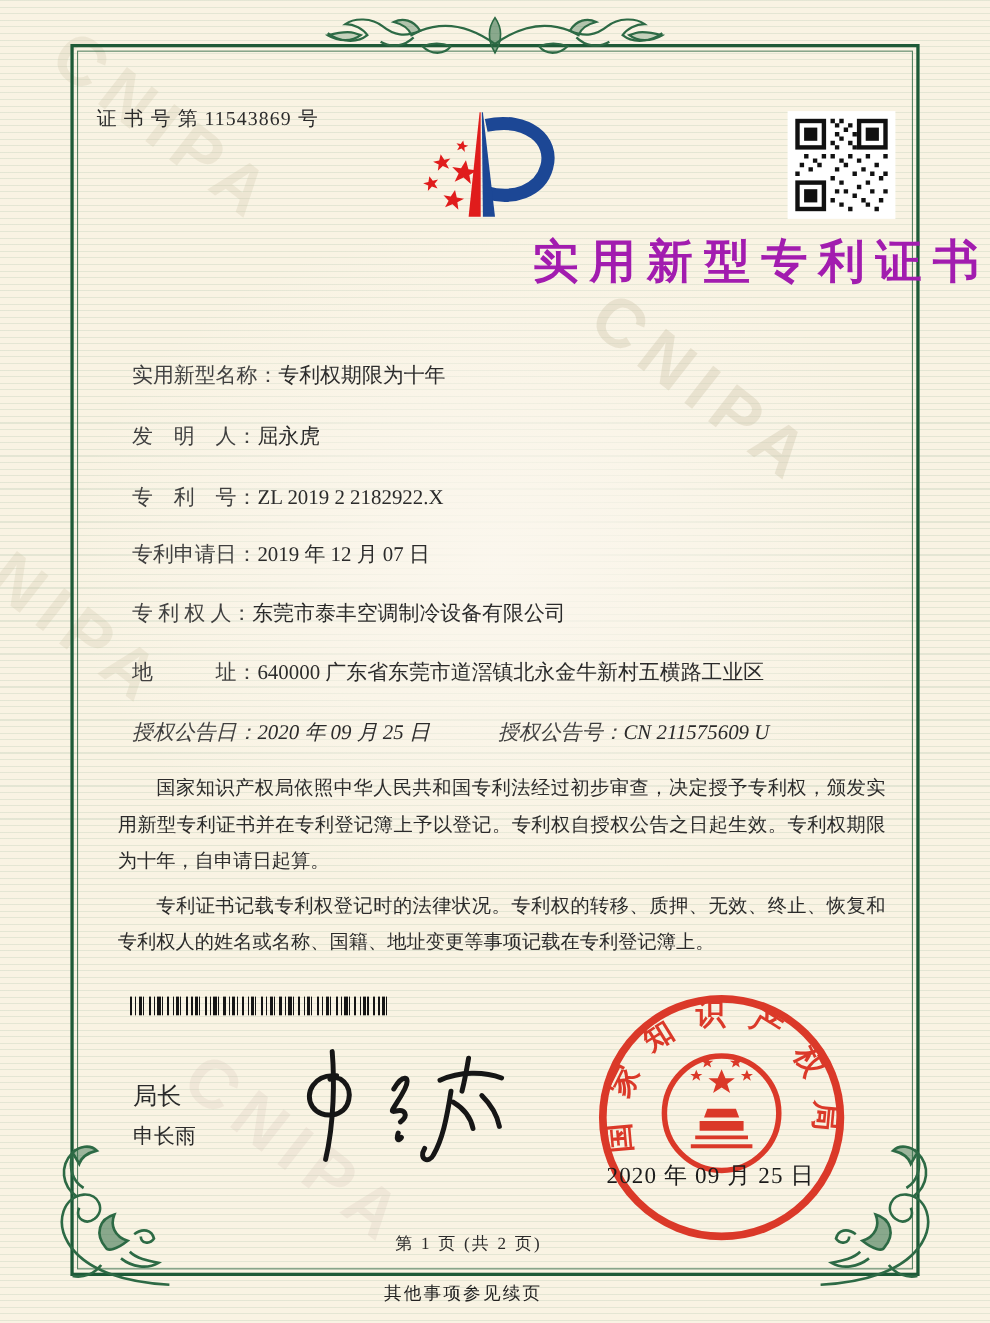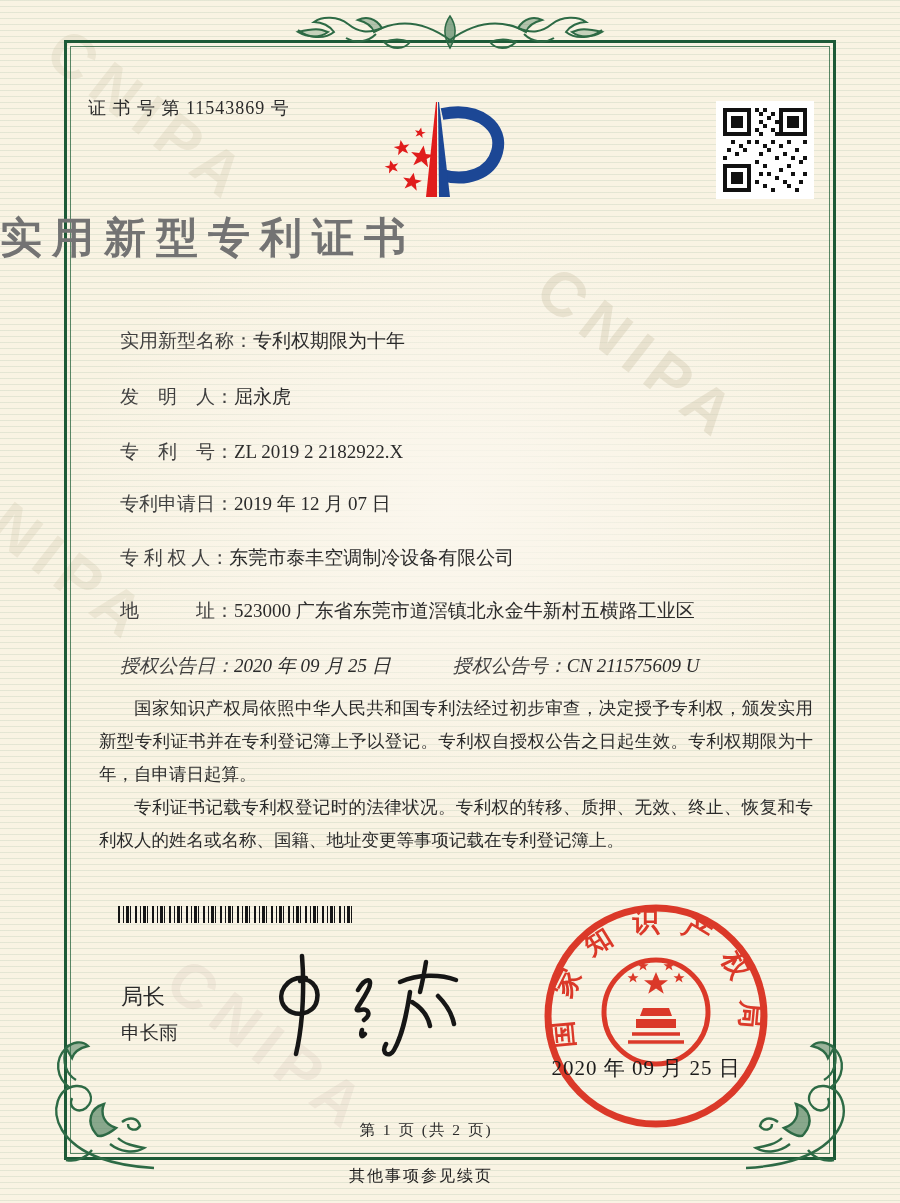--- a/index.html
+++ b/index.html
@@ -30,32 +30,32 @@
   }
   .frame-inner{
     position:absolute;inset:3px;border:1px solid rgba(34,96,58,0.75);
   }
   .ornament{position:absolute;z-index:4;pointer-events:none;}
   .content{position:absolute;inset:0;z-index:5;}
   .cert-number{position:absolute;left:88px;top:96px;font-size:18px;letter-spacing:1px;}
   .logo{position:absolute;left:376px;top:100px;}
   .qr{position:absolute;left:716px;top:101px;background:#ffffff;padding:3px;}
   .doc-title{
-    position:absolute;left:0;top:210px;width:900px;text-align:left;
-    font-size:42px;font-weight:bold;letter-spacing:10px;color:#737373;
+    position:absolute;left:0;top:210px;width:900px;text-align:right;
+    font-size:42px;font-weight:bold;letter-spacing:10px;color:#a21caf;
   }
   .field-row{position:absolute;left:120px;font-size:19px;white-space:nowrap;}
   .field-label{color:#404040;}
   .field-value{color:#2b2b2b;}
   .field-second{margin-left:62px;}
   .legal{
     position:absolute;left:99px;top:692px;width:714px;
     font-size:17.5px;line-height:33px;text-align:justify;
   }
-  .legal p{margin:0;text-indent:2em;}
+  .legal p{margin:8px;text-indent:2em;}
   .barcode{
     position:absolute;left:118px;top:906px;width:237px;height:17px;
     background:repeating-linear-gradient(90deg,
       #151515 0 2px, rgba(0,0,0,0) 2px 5px,
       #151515 5px 6px, rgba(0,0,0,0) 6px 8px,
       #151515 8px 11px, rgba(0,0,0,0) 11px 12px,
       #151515 12px 13px, rgba(0,0,0,0) 13px 17px);
   }
   .signer-title{position:absolute;left:121px;top:982px;font-size:22px;}
   .signer-name{position:absolute;left:121px;top:1020px;font-size:19px;}
@@ -182,21 +182,21 @@
     <div class="field-row" style="top:439px;">
       <span class="field-label">专　利　号：</span><span class="field-value">ZL 2019 2 2182922.X</span>
     </div>
     <div class="field-row" style="top:491px;">
       <span class="field-label">专利申请日：</span><span class="field-value">2019 年 12 月 07 日</span>
     </div>
     <div class="field-row" style="top:545px;">
       <span class="field-label">专 利 权 人：</span><span class="field-value">东莞市泰丰空调制冷设备有限公司</span>
     </div>
     <div class="field-row" style="top:598px;">
-      <span class="field-label">地　　　址：</span><span class="field-value">523000 广东省东莞市道滘镇北永金牛新村五横路工业区</span>
+      <span class="field-label">地　　　址：</span><span class="field-value">640000 广东省东莞市道滘镇北永金牛新村五横路工业区</span>
     </div>
     <div class="field-row" style="top:653px;font-style:italic;">
       <span class="field-label">授权公告日：</span><span class="field-value">2020 年 09 月 25 日</span><span class="field-second"><span class="field-label">授权公告号：</span><span class="field-value">CN 211575609 U</span></span>
     </div>
 
     <div class="legal">
       <p>国家知识产权局依照中华人民共和国专利法经过初步审查，决定授予专利权，颁发实用新型专利证书并在专利登记簿上予以登记。专利权自授权公告之日起生效。专利权期限为十年，自申请日起算。</p>
       <p>专利证书记载专利权登记时的法律状况。专利权的转移、质押、无效、终止、恢复和专利权人的姓名或名称、国籍、地址变更等事项记载在专利登记簿上。</p>
     </div>
 

